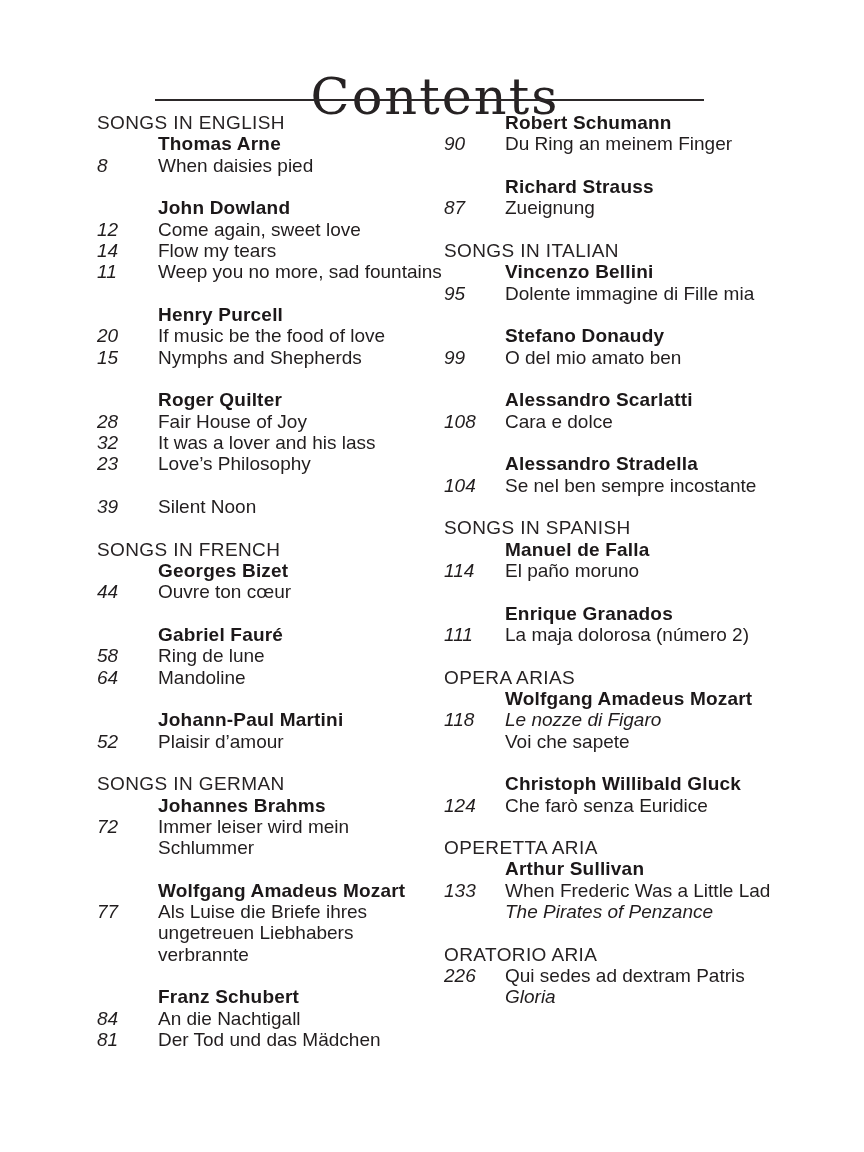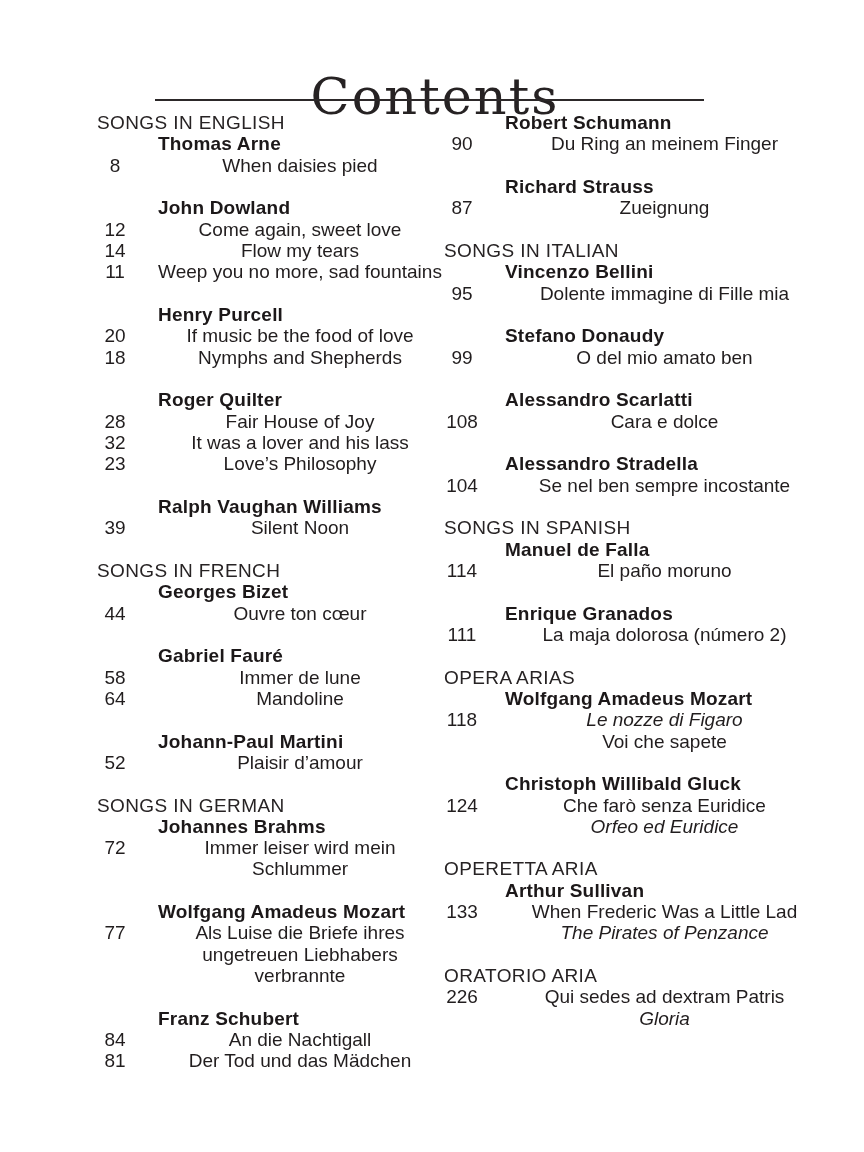--- a/index.html
+++ b/index.html
@@ -55,22 +55,22 @@
     font-weight: bold;
     margin-left: 61px;
     letter-spacing: 0.2px;
     color: #1c1819;
   }
   .song-row {
     display: grid;
     grid-template-columns: 36px 1fr;
     column-gap: 25px;
   }
-  .num { text-align: center; }
-  .titles .title-line { display: block; text-align: center; }
+  .num { text-align: left; font-style: italic; }
+  .titles .title-line { display: block; }
   .titles .source { font-style: italic; }
 </style>
 </head>
 <body>
 
 <div id="page">
   <h1 class="page-title">Contents</h1>
   <div class="title-rule"></div>
   <div id="col-left" class="toc-col">
       <div class="section-heading">SONGS IN ENGLISH</div>
@@ -106,21 +106,21 @@
       </div>
       <div class="group">
         <div class="composer">Henry Purcell</div>
         <div class="song-row">
           <span class="num">20</span>
           <span class="titles">
             <span class="title-line">If music be the food of love</span>
           </span>
         </div>
         <div class="song-row">
-          <span class="num">18</span>
+          <span class="num">15</span>
           <span class="titles">
             <span class="title-line">Nymphs and Shepherds</span>
           </span>
         </div>
       </div>
       <div class="group">
         <div class="composer">Roger Quilter</div>
         <div class="song-row">
           <span class="num">28</span>
           <span class="titles">
@@ -134,21 +134,20 @@
           </span>
         </div>
         <div class="song-row">
           <span class="num">23</span>
           <span class="titles">
             <span class="title-line">Love’s Philosophy</span>
           </span>
         </div>
       </div>
       <div class="group">
-        <div class="composer">Ralph Vaughan Williams</div>
         <div class="song-row">
           <span class="num">39</span>
           <span class="titles">
             <span class="title-line">Silent Noon</span>
           </span>
         </div>
       </div>
       <div class="section-heading">SONGS IN FRENCH</div>
       <div class="group">
         <div class="composer">Georges Bizet</div>
@@ -157,21 +156,21 @@
           <span class="titles">
             <span class="title-line">Ouvre ton cœur</span>
           </span>
         </div>
       </div>
       <div class="group">
         <div class="composer">Gabriel Fauré</div>
         <div class="song-row">
           <span class="num">58</span>
           <span class="titles">
-            <span class="title-line">Immer de lune</span>
+            <span class="title-line">Ring de lune</span>
           </span>
         </div>
         <div class="song-row">
           <span class="num">64</span>
           <span class="titles">
             <span class="title-line">Mandoline</span>
           </span>
         </div>
       </div>
       <div class="group">
@@ -304,21 +303,20 @@
             <span class="title-line">Voi che sapete</span>
           </span>
         </div>
       </div>
       <div class="group">
         <div class="composer">Christoph Willibald Gluck</div>
         <div class="song-row">
           <span class="num">124</span>
           <span class="titles">
             <span class="title-line">Che farò senza Euridice</span>
-            <span class="title-line source">Orfeo ed Euridice</span>
           </span>
         </div>
       </div>
       <div class="section-heading">OPERETTA ARIA</div>
       <div class="group">
         <div class="composer">Arthur Sullivan</div>
         <div class="song-row">
           <span class="num">133</span>
           <span class="titles">
             <span class="title-line">When Frederic Was a Little Lad</span>

